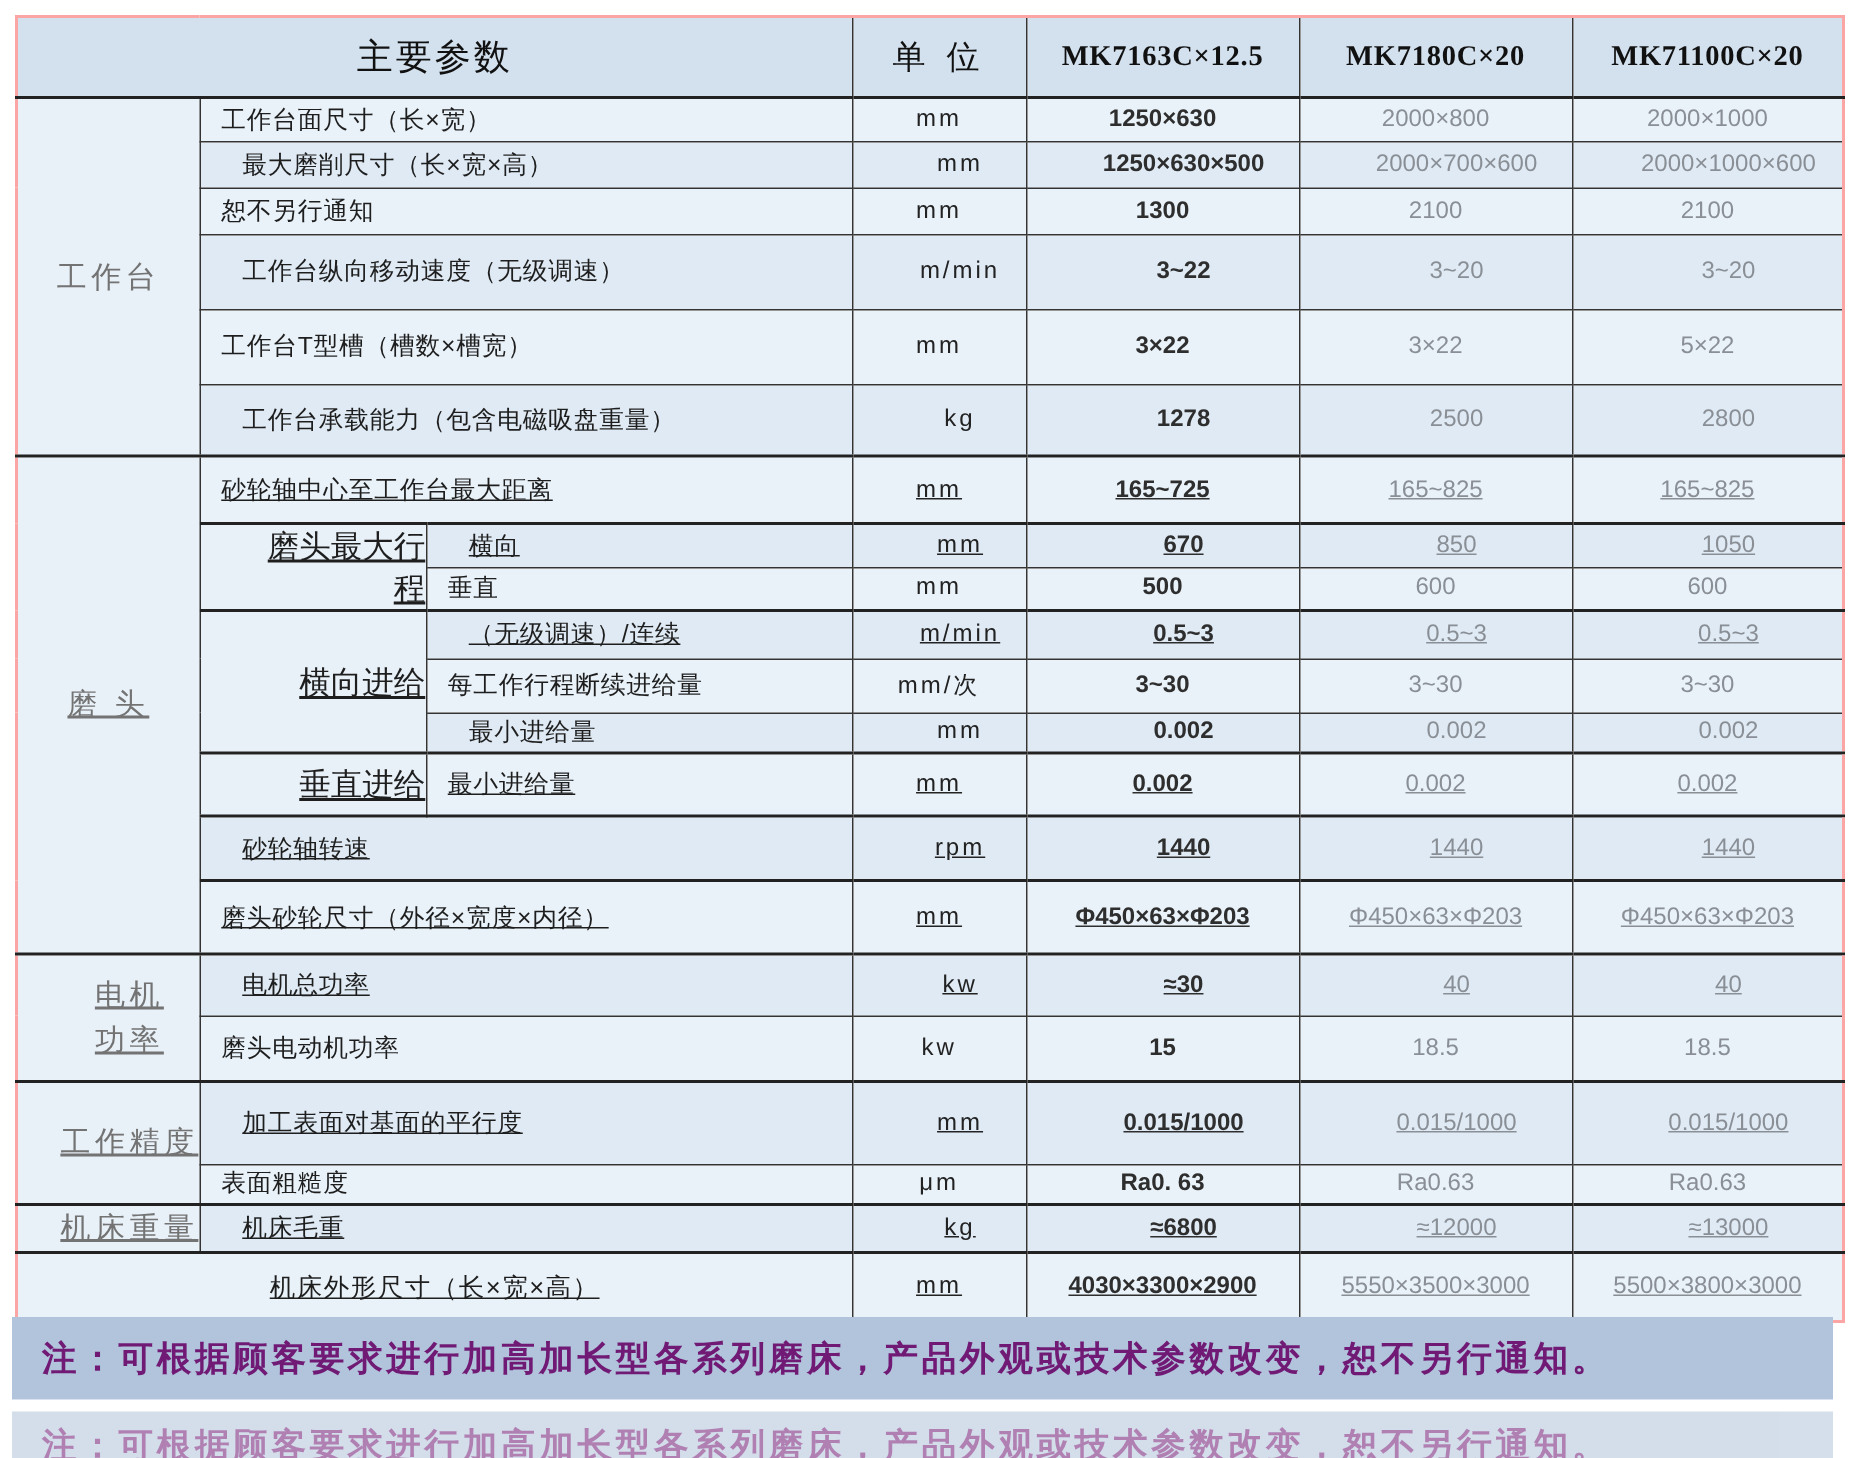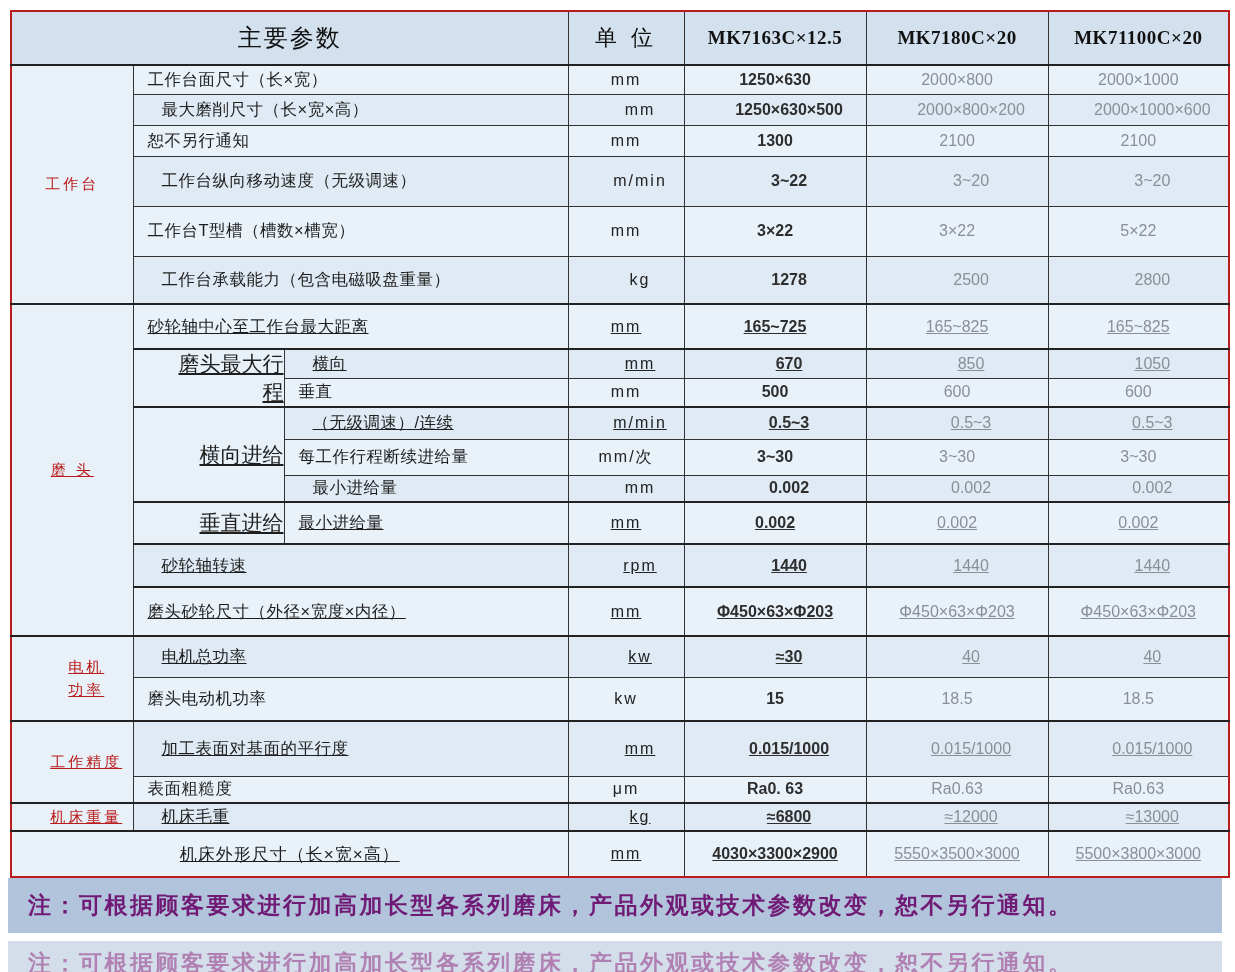--- a/index.html
+++ b/index.html
@@ -1,29 +1,29 @@
 <!DOCTYPE html>
 <html><head>
 <meta charset="utf-8">
 <style>
   html,body{margin:0;padding:0;width:1235px;height:972px;overflow:hidden;background:#ffffff;
             font-family:"Liberation Sans","DejaVu Sans",sans-serif;}
   .wrap{position:absolute;left:10px;top:10px;}
-  table{border-collapse:collapse;table-layout:fixed;width:1218px;border:2px solid #b91c1c;}
+  table{border-collapse:collapse;table-layout:fixed;width:1218px;border:2px solid #fca5a5;}
   td{border:1px solid #333;text-align:center;vertical-align:middle;overflow:hidden;
      font-size:16px;color:#1e1e1e;padding:0;}
   
   thead td{background:#d3e1ee;border-bottom:2px solid #222;}
   .param-head{font-size:24px;letter-spacing:2px;color:#111;}
   .unit-head{font-size:22px;letter-spacing:4px;color:#111;}
   .model-head{font-family:"Liberation Serif","DejaVu Serif",serif;font-weight:bold;
               font-size:19px;color:#111;letter-spacing:0.5px;}
   tr.rA td{background:#e9f2f9;}
   tr.rB td{background:#dfeaf4;padding-left:28px;}
-  td.cat{background:#e8f1f8 !important;font-size:15px;color:#b91c1c;letter-spacing:3px;
+  td.cat{background:#e8f1f8 !important;font-size:20px;color:#737373;letter-spacing:3px;
          white-space:pre-line;line-height:1.5;}
   td.grp{background:#e8f1f8 !important;text-align:right;padding-left:10px;font-size:21px;}
   td.lbl{text-align:left;padding-left:14px;font-size:16.5px;letter-spacing:0.5px;}
   td.lblc{font-size:17px;letter-spacing:1px;}
   td.unit{font-size:16px;letter-spacing:2px;color:#222;}
   td.v1{color:#2e2e2e;font-weight:600;font-size:16px;}
   td.v2,td.v3{color:#8a8f96;font-weight:400;font-size:16px;}
   tr.sec td{border-top:2px solid #222;text-decoration:underline;}
   .note,.note2{position:absolute;left:8px;width:1214px;background:#b1c4db;color:#701a75;
         display:flex;align-items:center;box-sizing:border-box;padding-left:20px;
@@ -60,21 +60,21 @@
       <td class="lbl" colspan="2">工作台面尺寸（长×宽）</td>
       <td class="unit">mm</td>
       <td class="v1">1250×630</td>
       <td class="v2">2000×800</td>
       <td class="v3">2000×1000</td>
     </tr>
     <tr class="rB" style="height:31px">
       <td class="lbl" colspan="2">最大磨削尺寸（长×宽×高）</td>
       <td class="unit">mm</td>
       <td class="v1">1250×630×500</td>
-      <td class="v2">2000×800×200</td>
+      <td class="v2">2000×700×600</td>
       <td class="v3">2000×1000×600</td>
     </tr>
     <tr class="rA" style="height:31px">
       <td class="lbl" colspan="2">恕不另行通知</td>
       <td class="unit">mm</td>
       <td class="v1">1300</td>
       <td class="v2">2100</td>
       <td class="v3">2100</td>
     </tr>
     <tr class="rB" style="height:50px">

